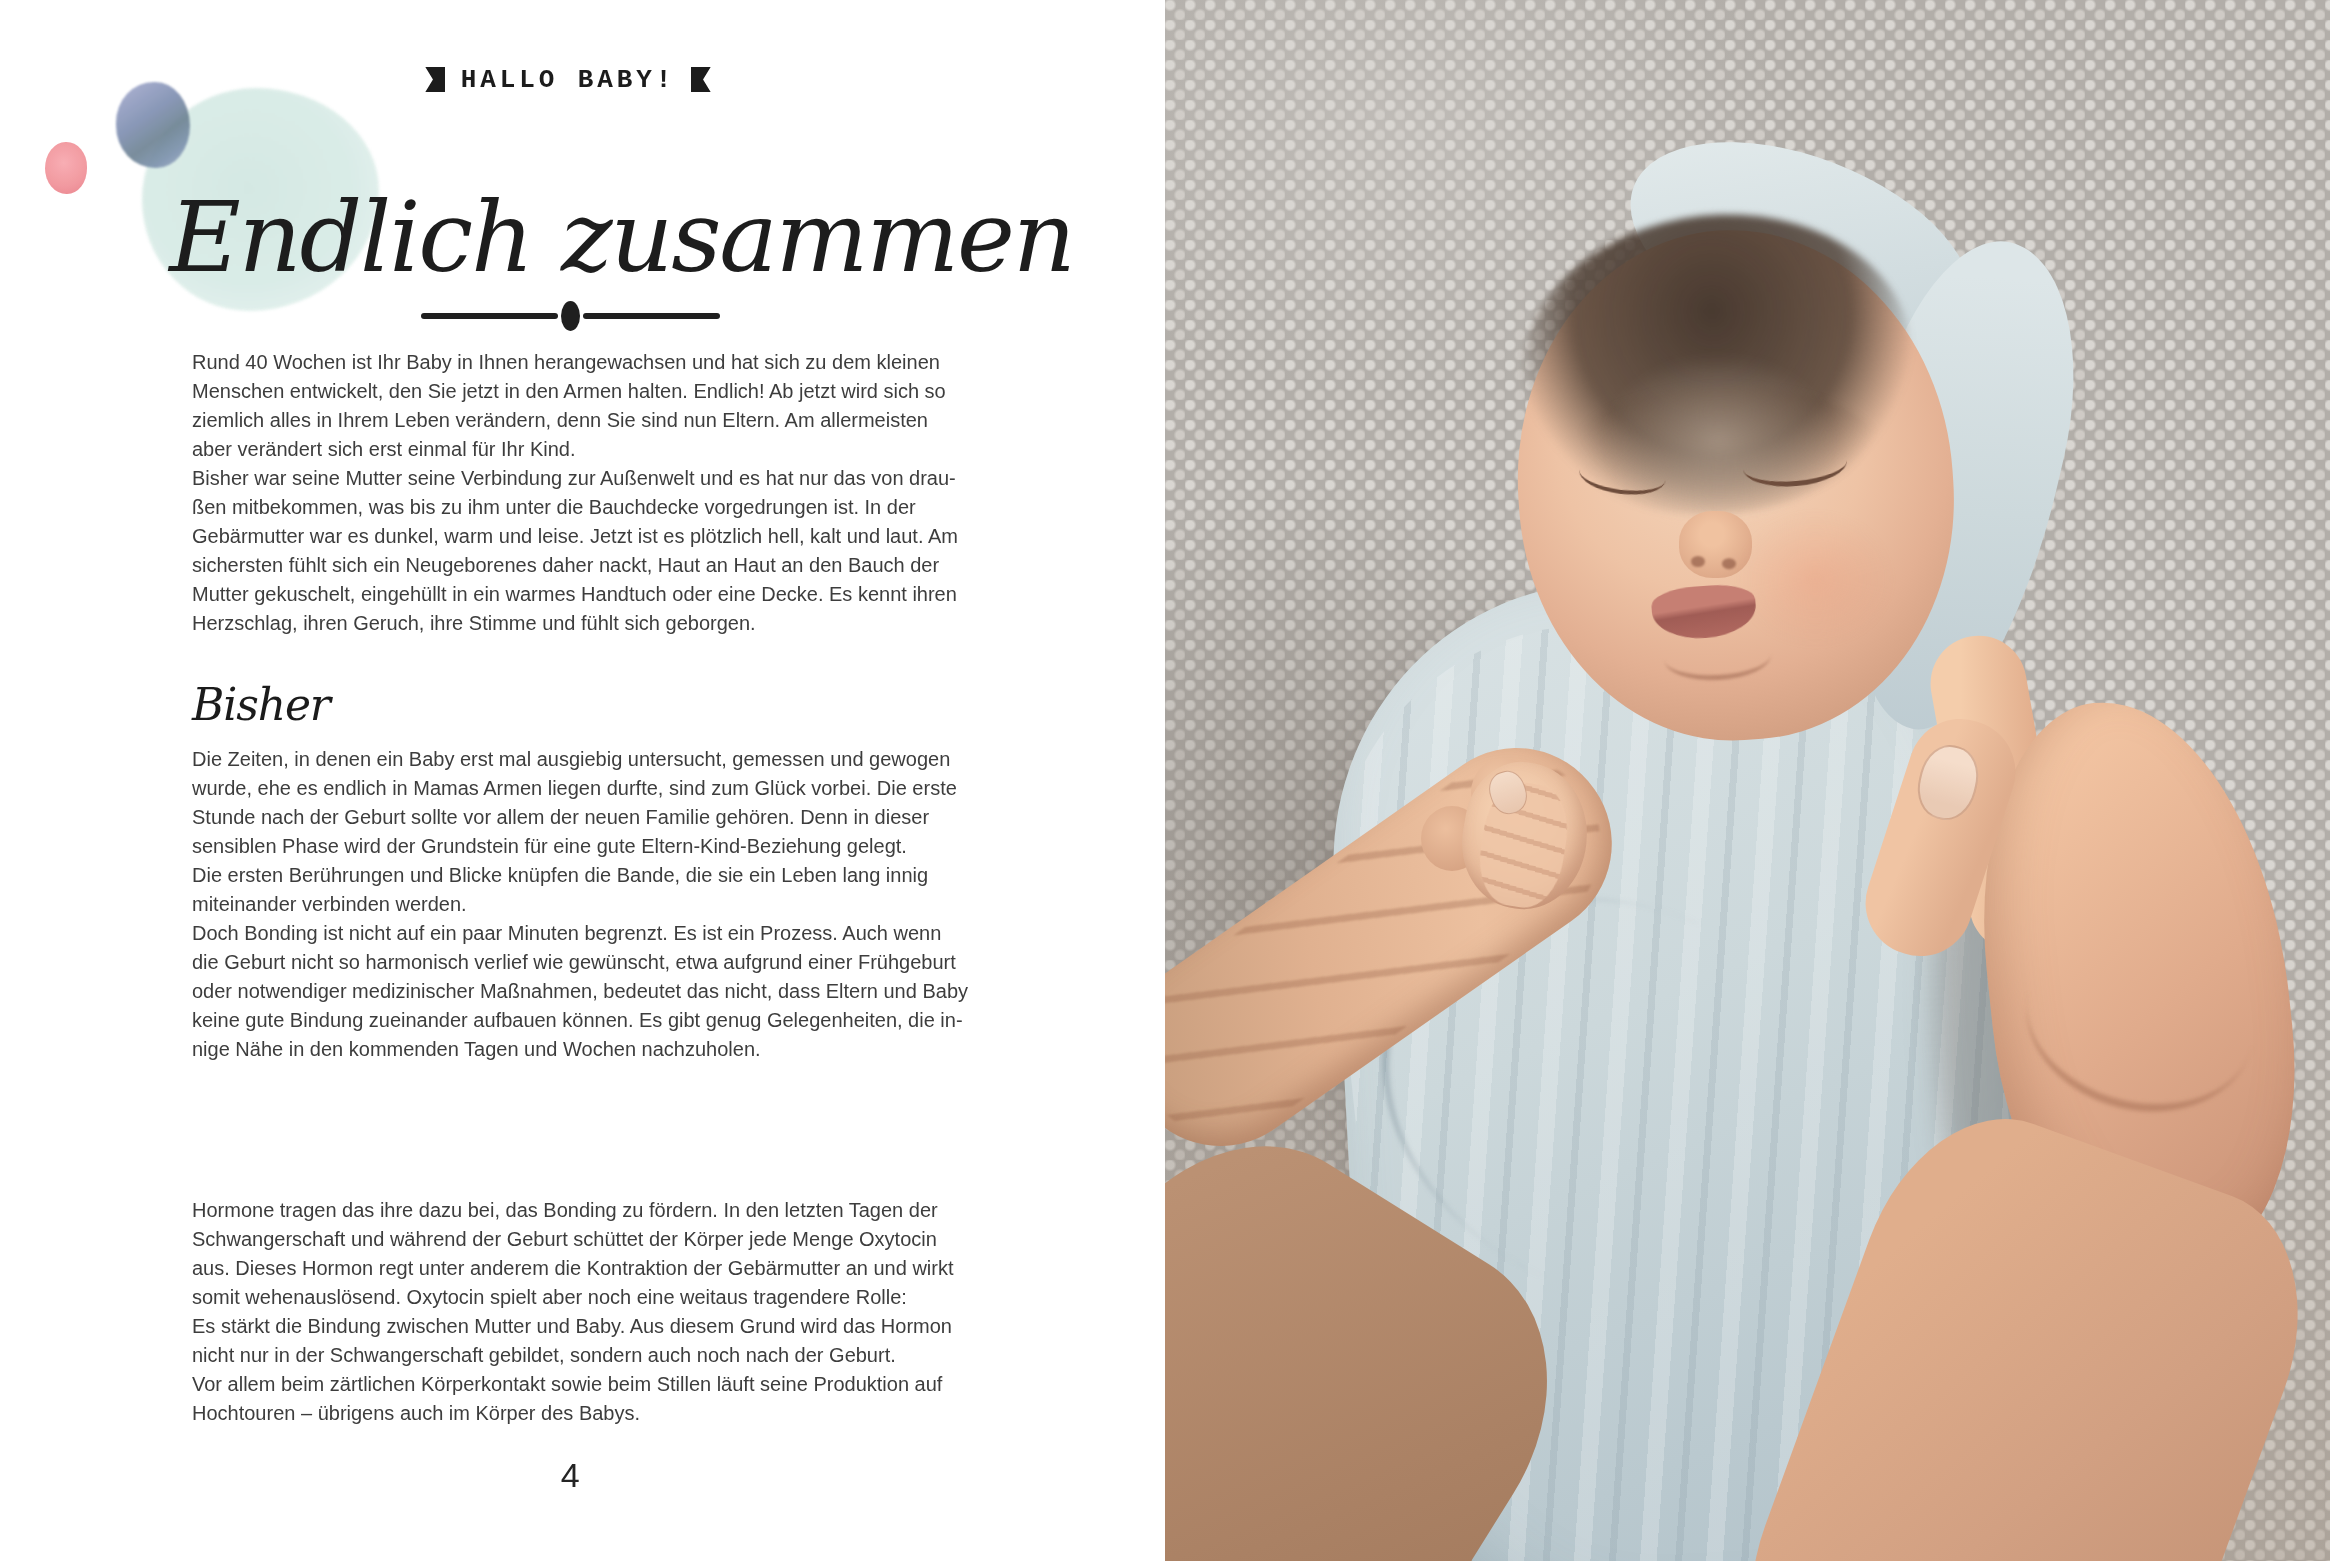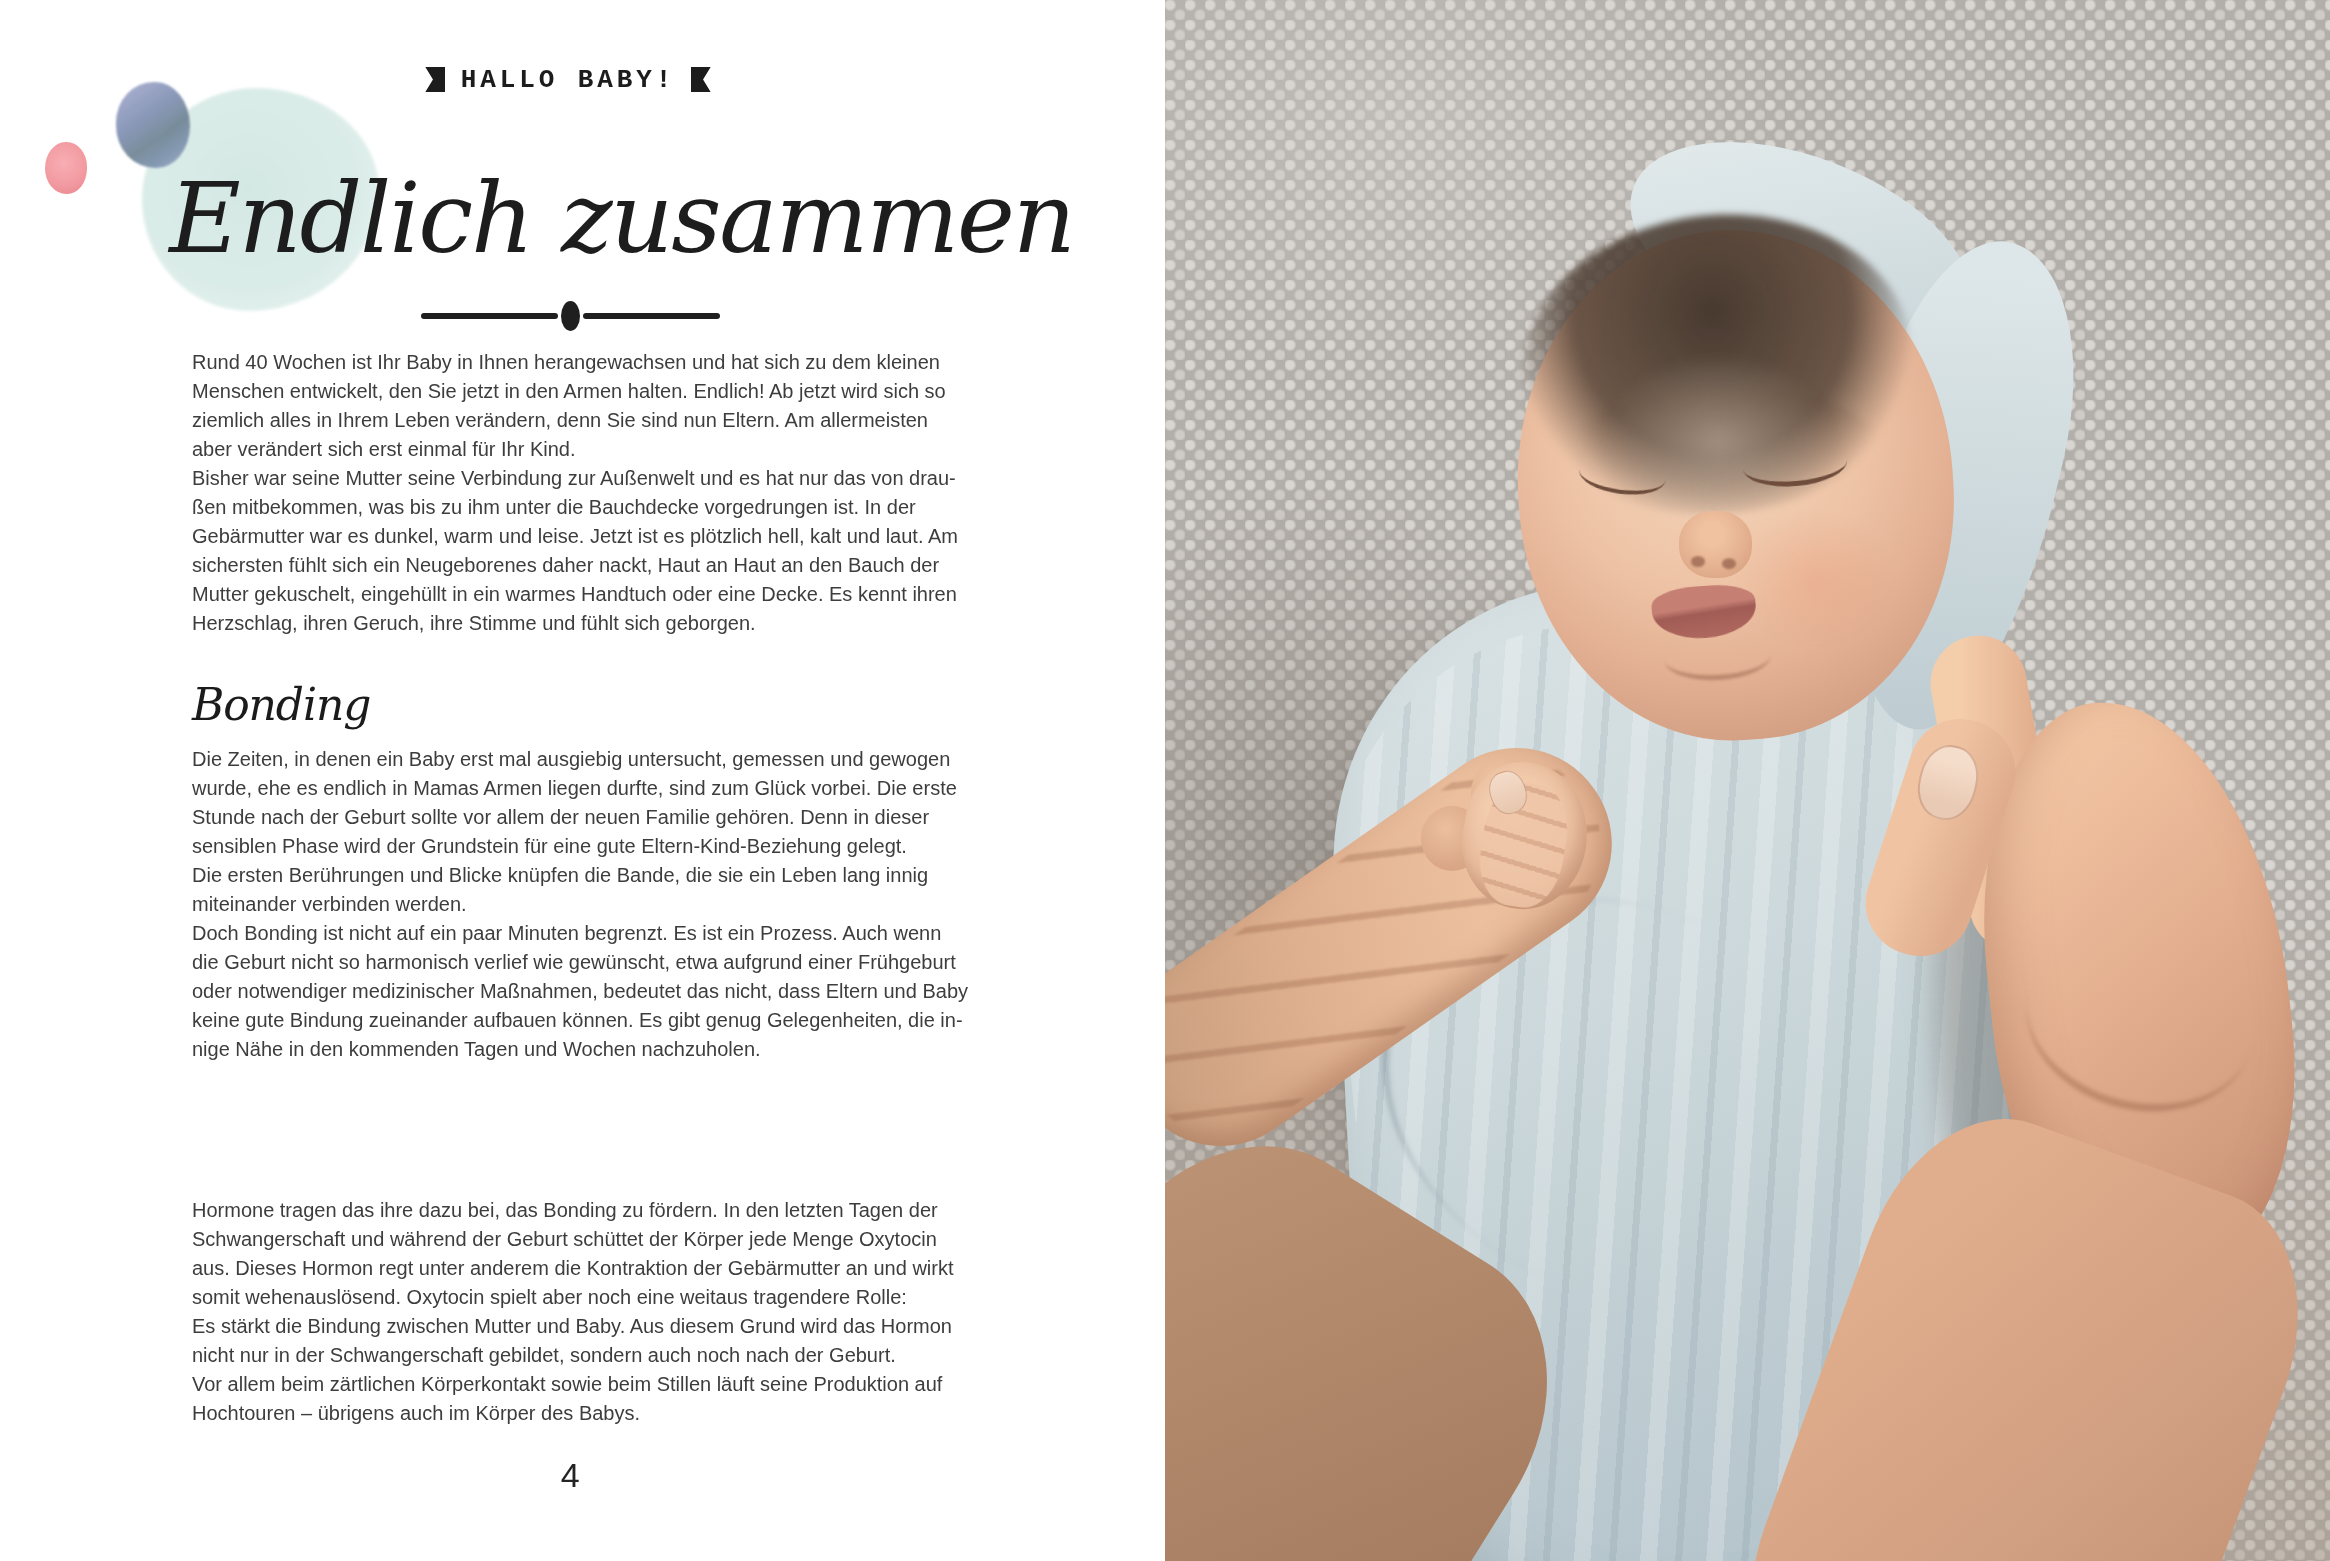--- a/index.html
+++ b/index.html
@@ -21,21 +21,21 @@
     border-radius:50% 50% 48% 52% / 52% 48% 50% 50%;filter:blur(0.6px);opacity:.95;}
 
   .kicker-row{position:absolute;left:182px;top:60px;width:772px;height:39px;
     display:flex;align-items:center;justify-content:center;gap:15.4px;}
   .kicker-flag{width:20px;height:25px;background:#1c1c1c;flex:0 0 auto;}
   .flag-left{clip-path:polygon(0 0,100% 0,100% 100%,0 100%,38% 50%);}
   .flag-right{clip-path:polygon(0 0,100% 0,62% 50%,100% 100%,0 100%);}
   .kicker-text{font-family:"Liberation Mono",monospace;font-weight:700;font-size:26px;
     letter-spacing:3.9px;color:#1c1c1c;white-space:nowrap;}
 
-  .page-title{position:absolute;left:0;top:167px;width:1243px;text-align:center;
+  .page-title{position:absolute;left:0;top:186px;width:1243px;text-align:center;
     font-family:"DejaVu Serif",serif;font-style:italic;font-weight:500;font-size:98px;
     letter-spacing:-2.2px;color:#1d1d1d;line-height:1.05;}
 
   .divider{position:absolute;left:421px;top:301px;width:299px;height:30px;
     display:flex;align-items:center;justify-content:center;}
   .divider .seg{height:6.6px;background:#1f1f1f;flex:1 1 auto;border-radius:3.3px;}
   .divider .dot{width:19px;height:30px;background:#1f1f1f;border-radius:50%;margin:0 3.3px;flex:0 0 auto;}
 
   .para{position:absolute;left:192px;width:904px;font-size:20px;line-height:29px;
     color:#3d3d3d;white-space:pre-line;letter-spacing:0px;font-weight:400;}
@@ -184,21 +184,21 @@
 Menschen entwickelt, den Sie jetzt in den Armen halten. Endlich! Ab jetzt wird sich so
 ziemlich alles in Ihrem Leben verändern, denn Sie sind nun Eltern. Am allermeisten
 aber verändert sich erst einmal für Ihr Kind.
 Bisher war seine Mutter seine Verbindung zur Außenwelt und es hat nur das von drau-
 ßen mitbekommen, was bis zu ihm unter die Bauchdecke vorgedrungen ist. In der
 Gebärmutter war es dunkel, warm und leise. Jetzt ist es plötzlich hell, kalt und laut. Am
 sichersten fühlt sich ein Neugeborenes daher nackt, Haut an Haut an den Bauch der
 Mutter gekuschelt, eingehüllt in ein warmes Handtuch oder eine Decke. Es kennt ihren
 Herzschlag, ihren Geruch, ihre Stimme und fühlt sich geborgen.</div>
 
-    <div class="sec-heading heading-1">Bonding</div>
+    <div class="sec-heading heading-1">Bisher</div>
     <div class="para para-1">Die Zeiten, in denen ein Baby erst mal ausgiebig untersucht, gemessen und gewogen
 wurde, ehe es endlich in Mamas Armen liegen durfte, sind zum Glück vorbei. Die erste
 Stunde nach der Geburt sollte vor allem der neuen Familie gehören. Denn in dieser
 sensiblen Phase wird der Grundstein für eine gute Eltern-Kind-Beziehung gelegt.
 Die ersten Berührungen und Blicke knüpfen die Bande, die sie ein Leben lang innig
 miteinander verbinden werden.
 Doch Bonding ist nicht auf ein paar Minuten begrenzt. Es ist ein Prozess. Auch wenn
 die Geburt nicht so harmonisch verlief wie gewünscht, etwa aufgrund einer Frühgeburt
 oder notwendiger medizinischer Maßnahmen, bedeutet das nicht, dass Eltern und Baby
 keine gute Bindung zueinander aufbauen können. Es gibt genug Gelegenheiten, die in-

